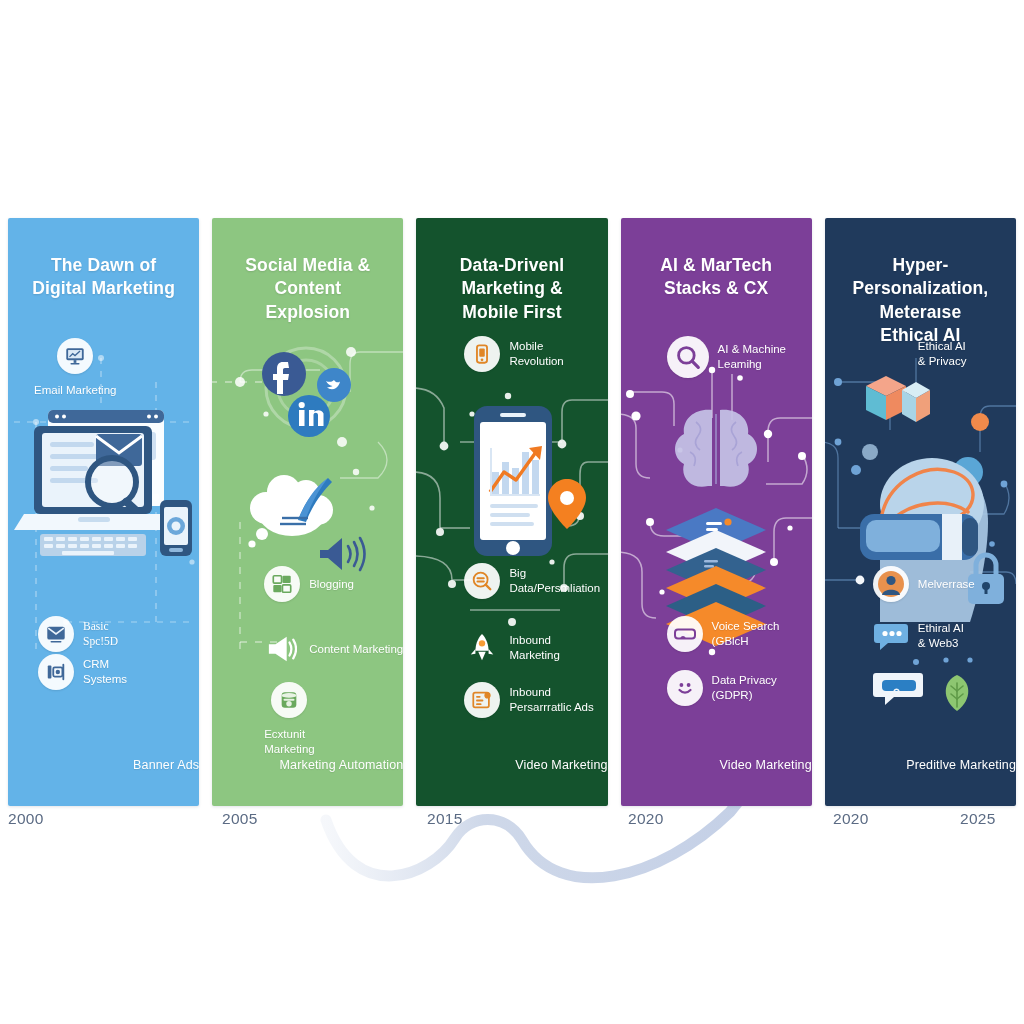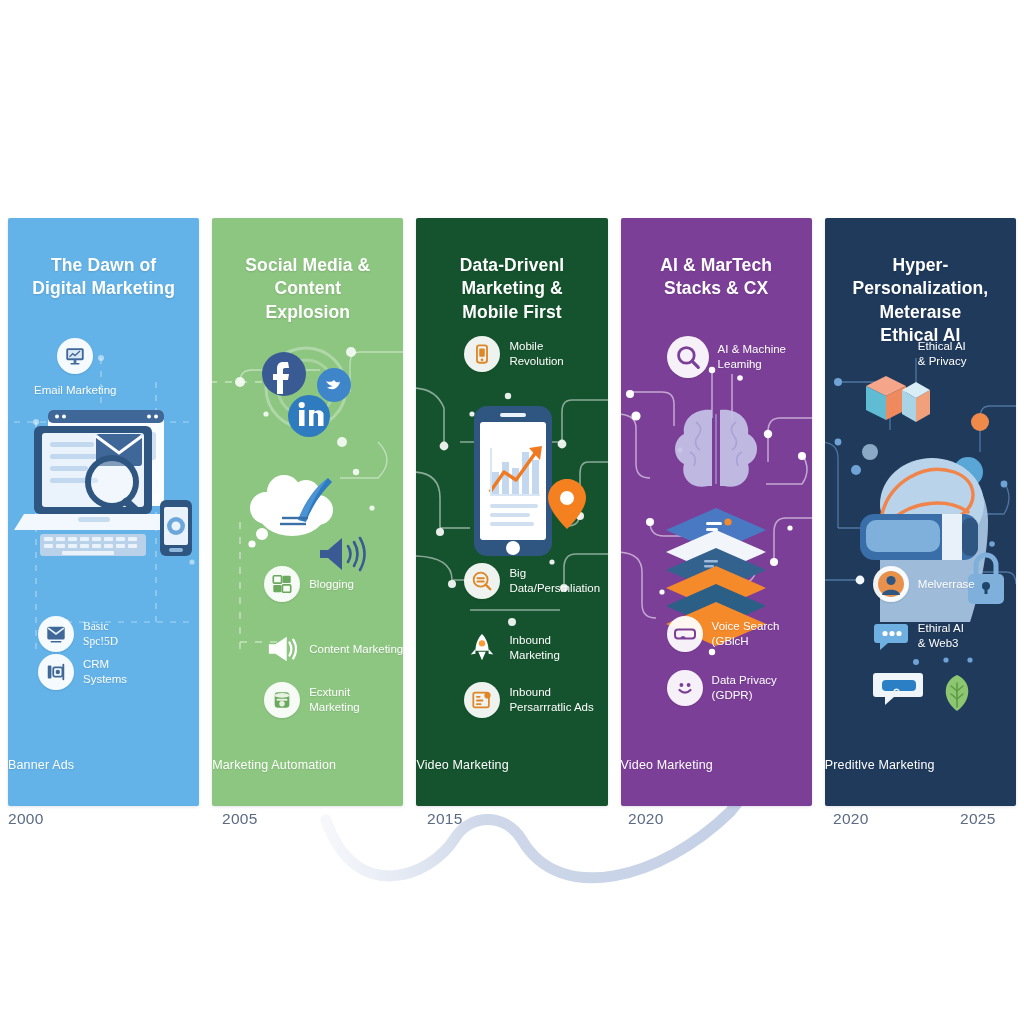--- a/index.html
+++ b/index.html
@@ -50,21 +50,21 @@
     width:36px;height:36px;border-radius:50%;
     background:rgba(255,255,255,.93);
     display:flex;align-items:center;justify-content:center;
     flex:0 0 36px;
     box-shadow:0 1px 2px rgba(0,0,0,.10);
   }
   .feat.plain .chip{background:transparent;box-shadow:none;}
   .feat-label{display:block;}
 
   .footline{
-    position:absolute;left:0;right:0;bottom:34px;text-align:left;
+    position:absolute;left:0;right:0;bottom:34px;text-align:right;
     color:#ffffff;font-size:12.5px;letter-spacing:.15px;
     text-shadow:0 1px 1px rgba(0,0,0,.10);
   }
 
   
   .years{position:absolute;left:0;top:810px;width:1008px;height:40px;}
   .year{
     position:absolute;top:0;
     color:#5b6b84;font-size:15.5px;letter-spacing:.3px;
   }
@@ -304,21 +304,21 @@
             <path d="M2,8 h7 L21,0 V26 L9,18 H2 Z" fill="#ffffff"></path>
             <g fill="none" stroke="#ffffff" stroke-width="2.4" stroke-linecap="round">
               <path d="M24,6 Q28,13 24,20"></path>
                 <path d="M28,3 Q34,13 28,23"></path>
             </g>
           </svg>
         </span>
         <span class="feat-label">Content Marketing</span>
       </div>
 
-      <div class="feat" style="left:52px;top:464px;">
+      <div class="feat" style="left:52px;top:464px;flex-direction:column;">
         <span class="chip">
           <svg width="22" height="22" viewBox="0 0 24 24">
             <rect x="4" y="3.5" width="16" height="17" rx="3.5" fill="#6aa95e"></rect>
             <ellipse cx="12" cy="7" rx="8" ry="2.6" fill="#e7f2e3"></ellipse>
             <rect x="6" y="10.5" width="12" height="2.4" rx="1.2" fill="#e7f2e3"></rect>
             <circle cx="12" cy="16" r="3" fill="#e7f2e3"></circle>
           </svg>
         </span>
         <span class="feat-label">Ecxtunit
 Marketing</span>

